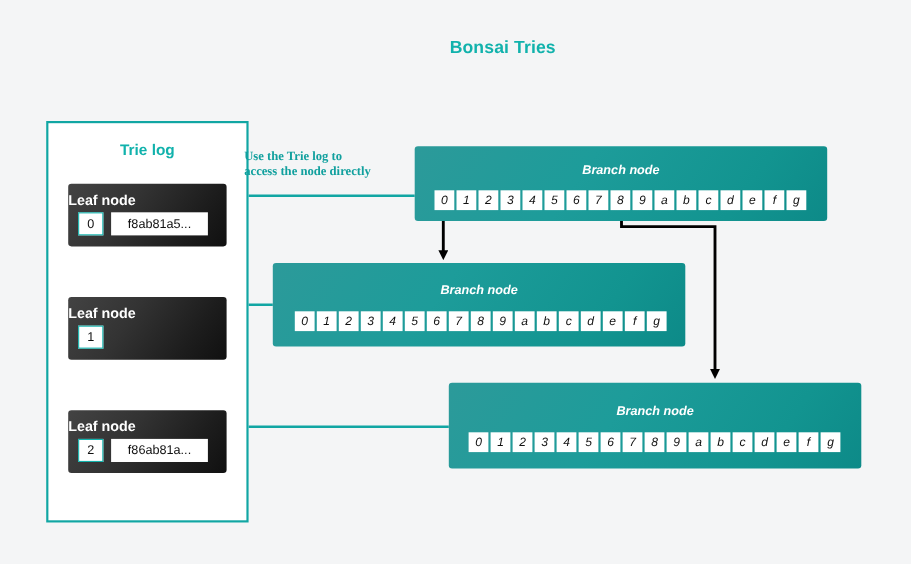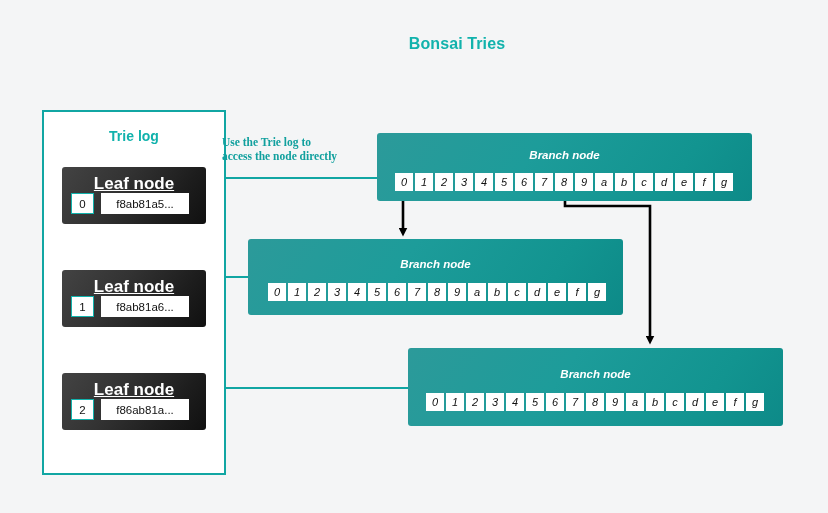--- a/index.html
+++ b/index.html
@@ -79,25 +79,24 @@
   }
   .leaf-0 { top: 55px; }
   .leaf-1 { top: 158px; }
   .leaf-2 { top: 261px; }
 
   .leaf-title {
     position: absolute;
     left: 0;
     top: 7px;
     width: 100%;
-    text-align: center;
-    font-size: 17px;
+    text-align: left;
+    font-size: 13px;
     font-weight: bold;
     color: #ffffff;
-    text-decoration: underline;
   }
   .leaf-row {
     position: absolute;
     left: 9px;
     top: 26px;
     display: flex;
     align-items: center;
     gap: 7px;
   }
   .leaf-index {
@@ -217,21 +216,20 @@
     <div class="leaf-row">
       <div class="leaf-index">0</div>
       <div class="leaf-hash">f8ab81a5...</div>
     </div>
   </div>
 
   <div class="leaf-node leaf-1">
     <div class="leaf-title">Leaf node</div>
     <div class="leaf-row">
       <div class="leaf-index">1</div>
-      <div class="leaf-hash">f8ab81a6...</div>
     </div>
   </div>
 
   <div class="leaf-node leaf-2">
     <div class="leaf-title">Leaf node</div>
     <div class="leaf-row">
       <div class="leaf-index">2</div>
       <div class="leaf-hash">f86ab81a...</div>
     </div>
   </div>

